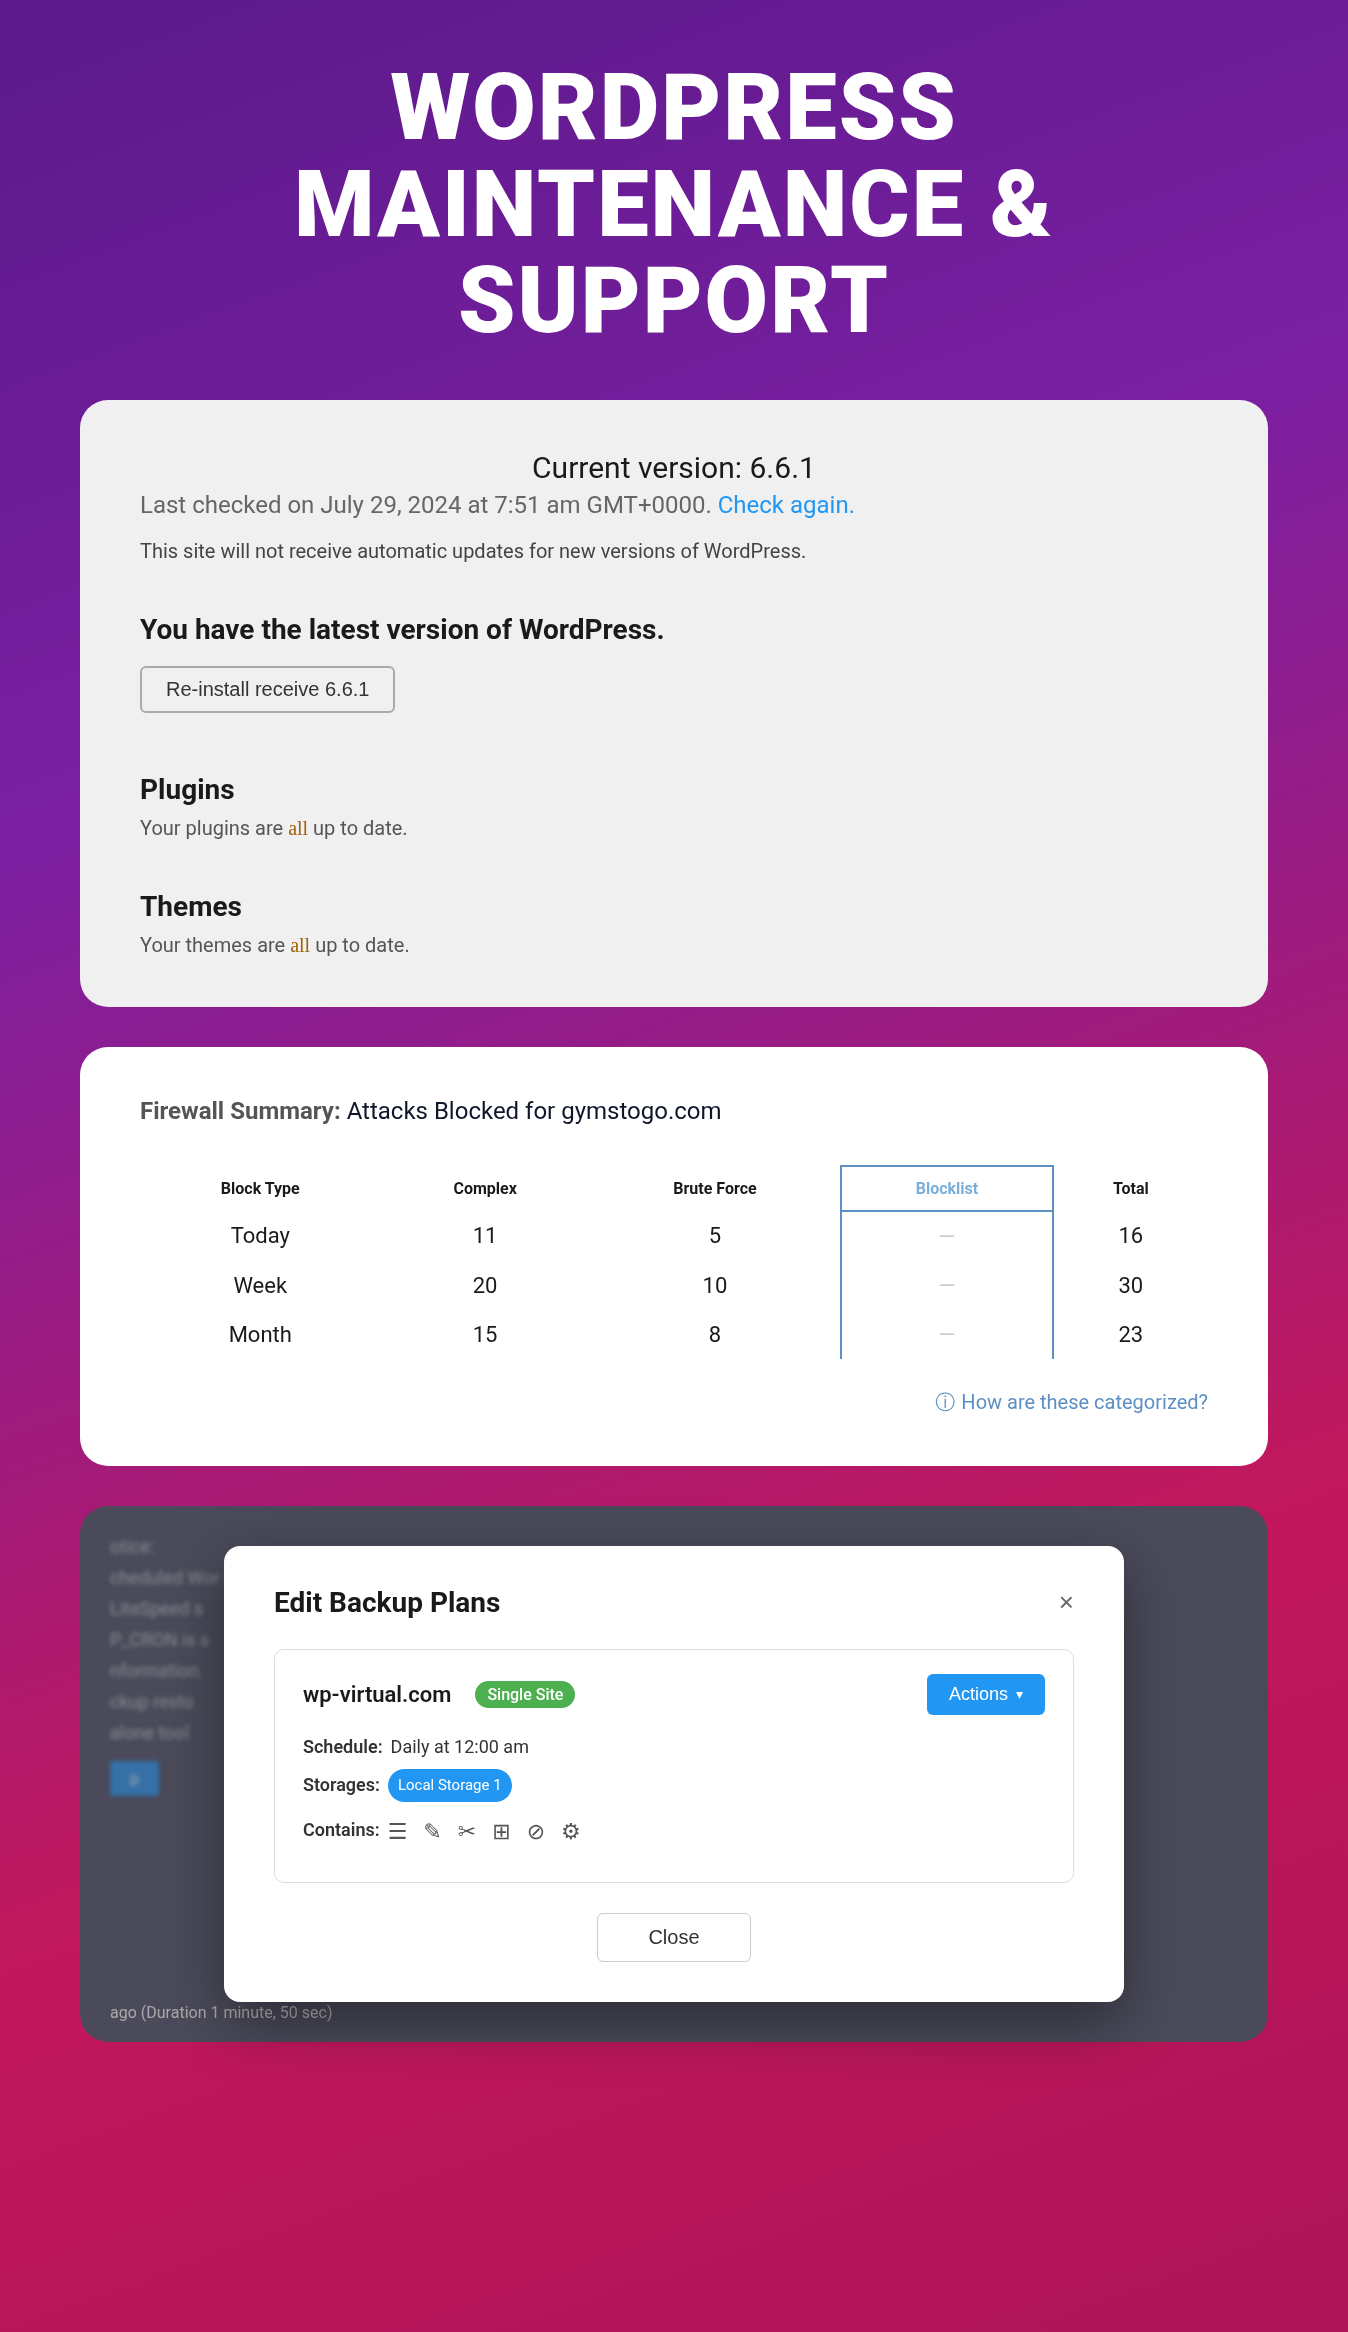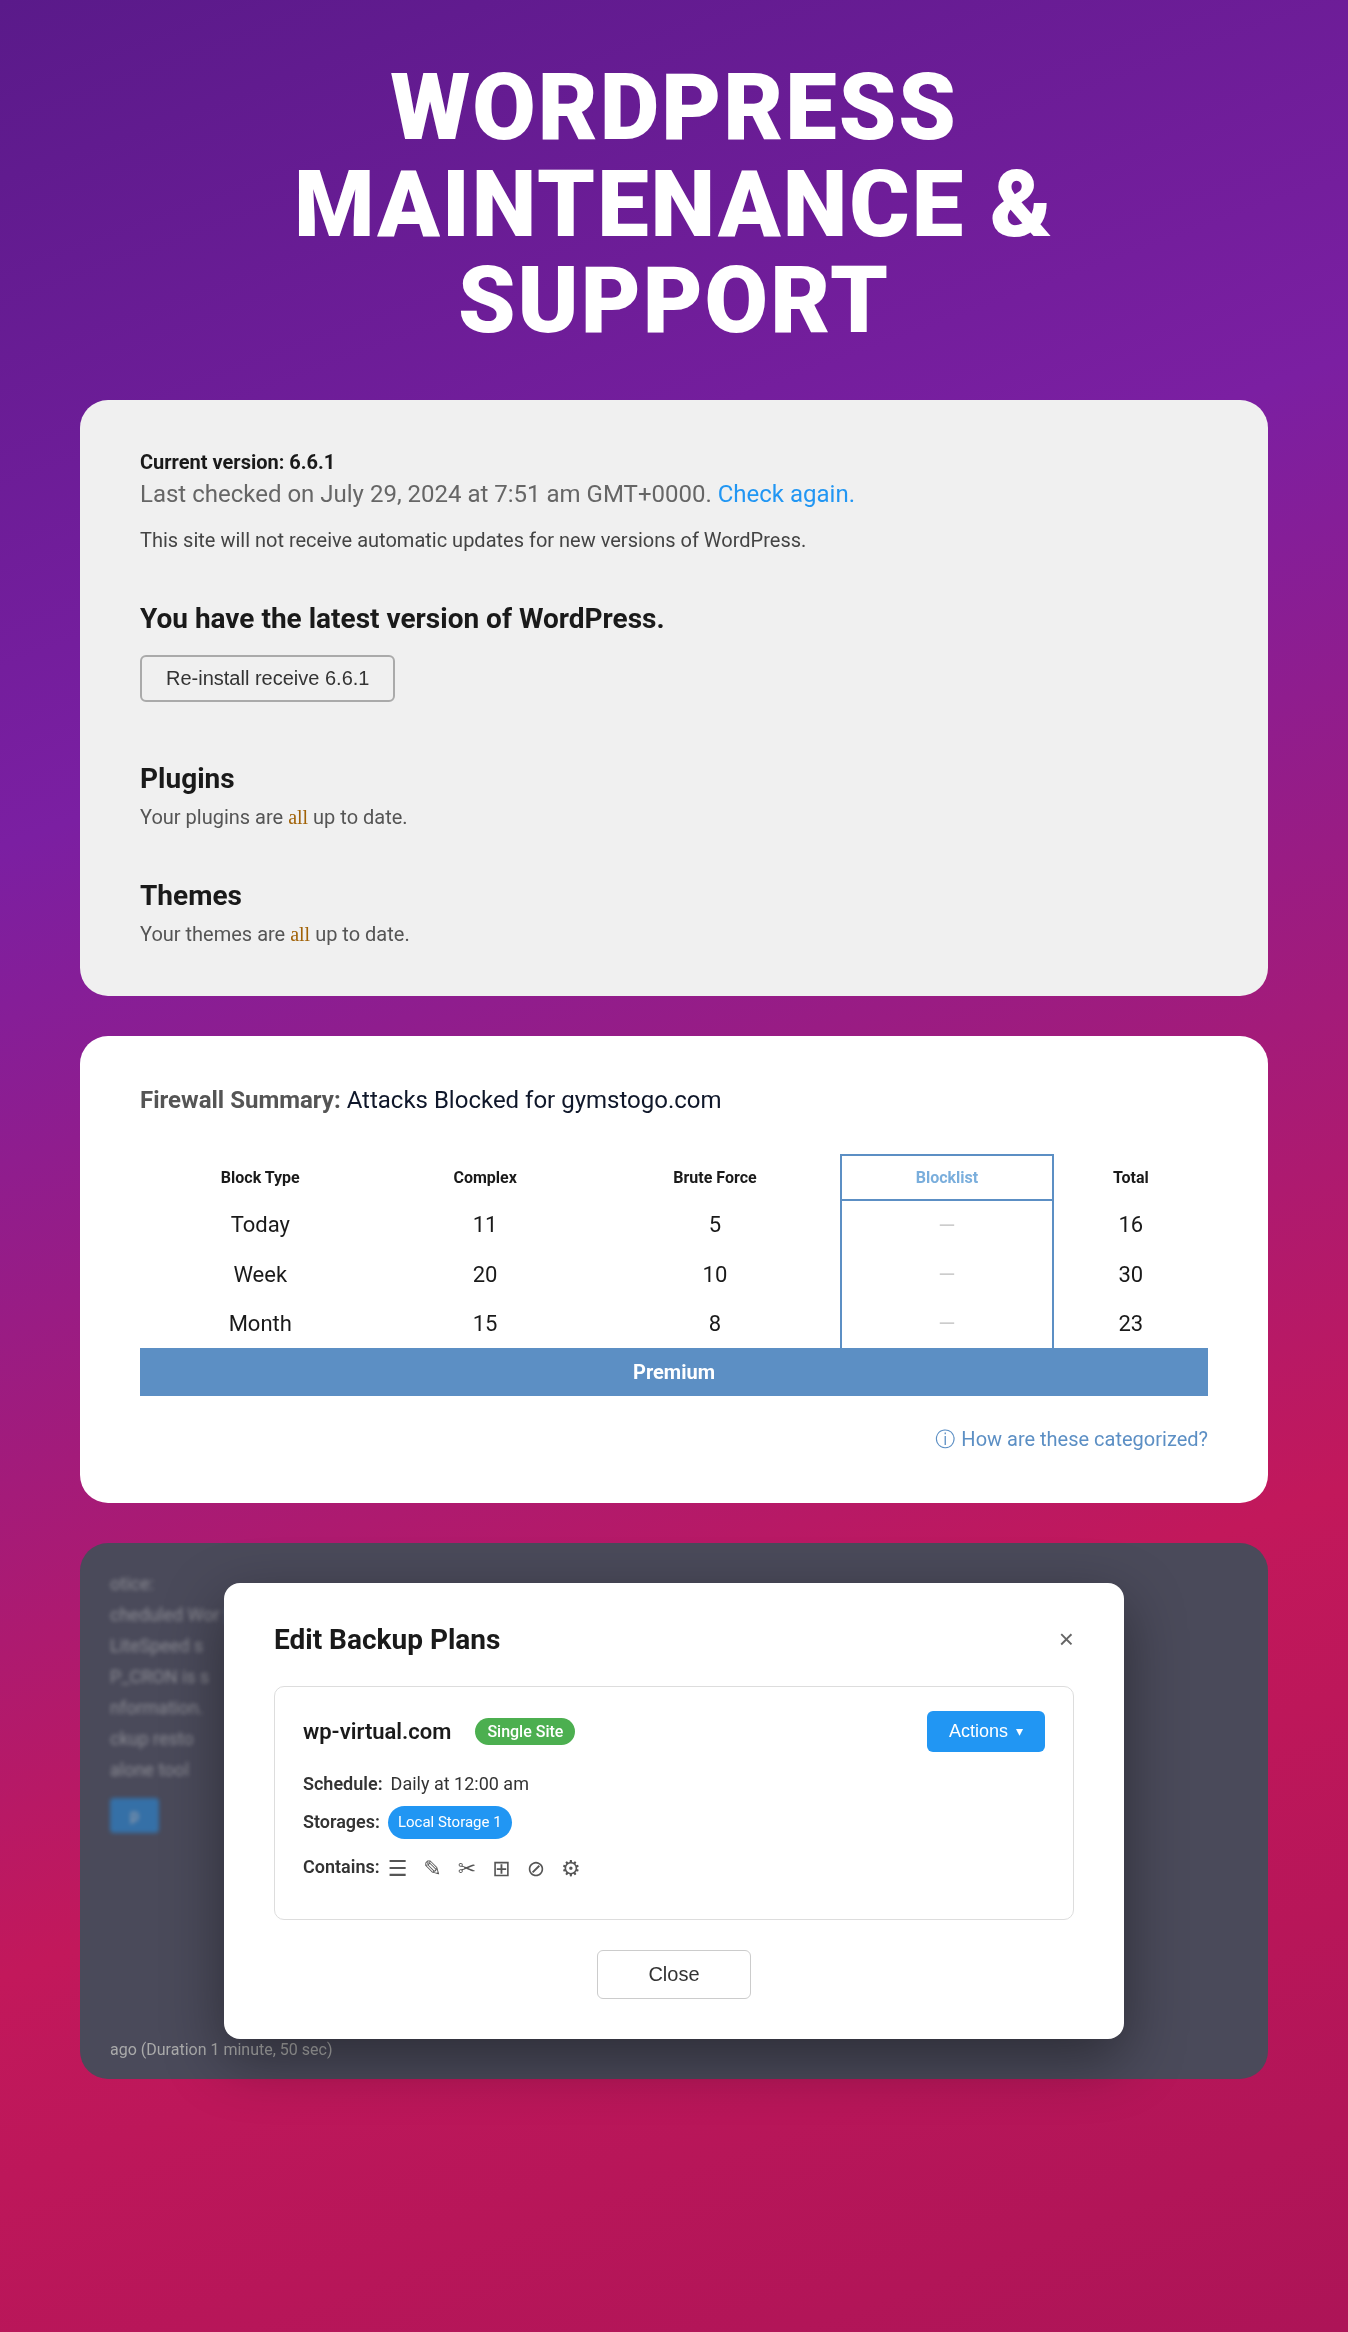--- a/index.html
+++ b/index.html
@@ -32,24 +32,25 @@
     .card {
       background: #f0f0f0;
       border-radius: 28px;
       width: 100%;
       padding: 50px 60px;
       margin-bottom: 40px;
     }
 
     
     .version-label {
-      font-size: 20px;
-      font-weight: 700;
+      font-size: 30px;
+      font-weight: 400;
       color: #1a1a1a;
       margin-bottom: 6px;
+      text-align: center;
     }
     .last-checked {
       font-size: 24px;
       color: #666;
       margin-bottom: 20px;
     }
     .last-checked a {
       color: #2196F3;
       text-decoration: none;
     }
@@ -401,25 +402,20 @@
         <td class="blocklist-cell">—</td>
         <td>30</td>
       </tr>
       <tr>
         <td>Month</td>
         <td>15</td>
         <td>8</td>
         <td class="blocklist-cell">—</td>
         <td>23</td>
       </tr>
-      <tr class="blocklist-premium">
-        <td colspan="5">
-          <span>Premium</span>
-        </td>
-      </tr>
     </tbody>
   </table>
 
   <div class="how-categorized">
     <span>
       <span>ⓘ</span>
       <span>How are these categorized?</span>
     </span>
   </div>
 </div>

